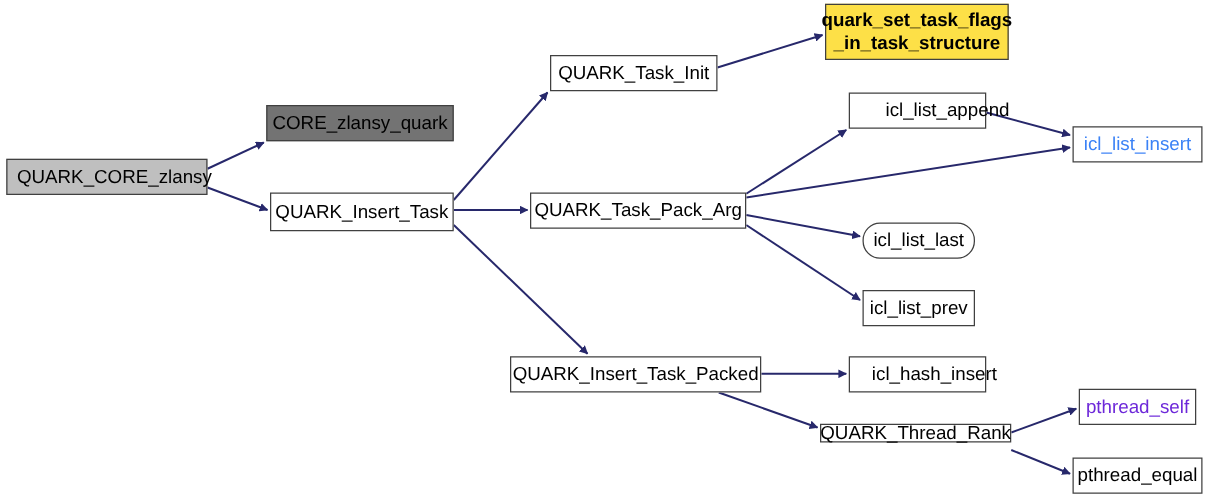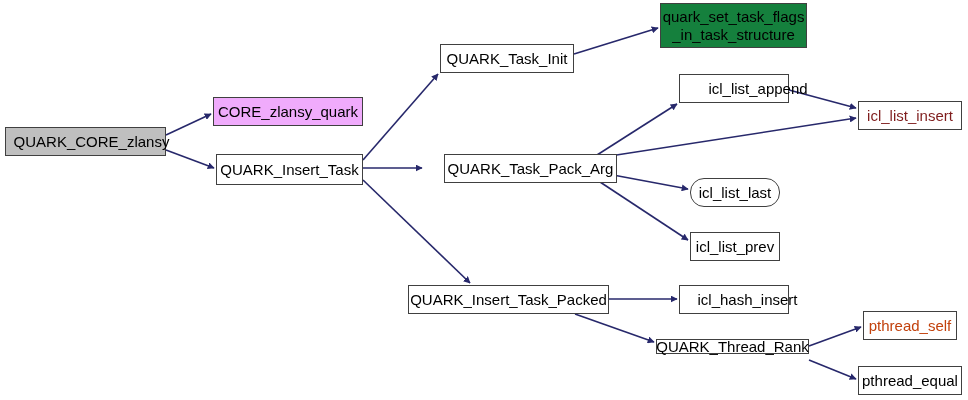--- a/index.html
+++ b/index.html
@@ -71,29 +71,29 @@
       <line x1="597" y1="172" x2="688" y2="189" stroke="#27286b" stroke-width="1.6" marker-end="url(#arrow)"></line>
       <line x1="597" y1="180" x2="688" y2="240" stroke="#27286b" stroke-width="1.6" marker-end="url(#arrow)"></line>
       <line x1="789" y1="90" x2="856" y2="108" stroke="#27286b" stroke-width="1.6" marker-end="url(#arrow)"></line>
       <line x1="609" y1="299" x2="677" y2="299" stroke="#27286b" stroke-width="1.6" marker-end="url(#arrow)"></line>
       <line x1="575" y1="314" x2="654" y2="342" stroke="#27286b" stroke-width="1.6" marker-end="url(#arrow)"></line>
       <line x1="809" y1="346" x2="861" y2="327" stroke="#27286b" stroke-width="1.6" marker-end="url(#arrow)"></line>
       <line x1="809" y1="360" x2="856" y2="379" stroke="#27286b" stroke-width="1.6" marker-end="url(#arrow)"></line>
     </svg>
   <div id="nodes">
       <div class="node highlight" style="left: 5px; top: 127px; width: 161px; height: 29px; border-color: rgb(64, 64, 64); background: rgb(191, 191, 191); color: rgb(0, 0, 0);"><span class="label">QUARK_CORE_zlansy</span></div>
-      <div class="node" style="left: 213px; top: 97px; width: 150px; height: 29px; border-color: rgb(64, 64, 64); background: #f0abfc; color: rgb(0, 0, 0);"><span class="label">CORE_zlansy_quark</span></div>
+      <div class="node" style="left: 213px; top: 84px; width: 150px; height: 29px; border-color: rgb(64, 64, 64); background: #737373; color: rgb(0, 0, 0);"><span class="label">CORE_zlansy_quark</span></div>
       <div class="node" style="left: 216px; top: 154px; width: 147px; height: 31px; border-color: rgb(64, 64, 64); background: rgb(255, 255, 255); color: rgb(0, 0, 0);"><span class="label">QUARK_Insert_Task</span></div>
       <div class="node" style="left: 440px; top: 44px; width: 134px; height: 29px; border-color: rgb(64, 64, 64); background: rgb(255, 255, 255); color: rgb(0, 0, 0);"><span class="label">QUARK_Task_Init</span></div>
-      <div class="node" style="left: 424px; top: 154px; width: 173px; height: 29px; border-color: rgb(64, 64, 64); background: rgb(255, 255, 255); color: rgb(0, 0, 0); margin-left: 20px;"><span class="label">QUARK_Task_Pack_Arg</span></div>
+      <div class="node" style="left: 424px; top: 154px; width: 173px; height: 29px; border-color: rgb(64, 64, 64); background: rgb(255, 255, 255); color: rgb(0, 0, 0);"><span class="label">QUARK_Task_Pack_Arg</span></div>
       <div class="node" style="left: 408px; top: 285px; width: 201px; height: 29px; border-color: rgb(64, 64, 64); background: rgb(255, 255, 255); color: rgb(0, 0, 0); text-align: center;"><span class="label">QUARK_Insert_Task_Packed</span></div>
-      <div class="node two-line" style="left: 660px; top: 3px; width: 147px; height: 45px; border-color: rgb(64, 64, 64); background: #15803d; color: rgb(0, 0, 0);"><span class="label">quark_set_task_flags
+      <div class="node two-line" style="left: 660px; top: 3px; width: 147px; height: 45px; border-color: rgb(64, 64, 64); background: #fde047; color: rgb(0, 0, 0); font-weight: bold;"><span class="label">quark_set_task_flags
 _in_task_structure</span></div>
       <div class="node" style="left: 679px; top: 74px; width: 110px; height: 29px; border-color: rgb(64, 64, 64); background: rgb(255, 255, 255); color: rgb(0, 0, 0); padding-left: 48px;"><span class="label">icl_list_append</span></div>
       <div class="node" style="left: 690px; top: 178px; width: 90px; height: 29px; border-color: rgb(64, 64, 64); background: rgb(255, 255, 255); color: rgb(0, 0, 0); border-radius: 14px;"><span class="label">icl_list_last</span></div>
       <div class="node" style="left: 690px; top: 232px; width: 90px; height: 29px; border-color: rgb(64, 64, 64); background: rgb(255, 255, 255); color: rgb(0, 0, 0);"><span class="label">icl_list_prev</span></div>
       <div class="node" style="left: 679px; top: 285px; width: 110px; height: 29px; border-color: rgb(64, 64, 64); background: rgb(255, 255, 255); color: rgb(0, 0, 0); padding-left: 27px;"><span class="label">icl_hash_insert</span></div>
       <div class="node" style="left: 656px; top: 339px; width: 153px; height: 15px; border-color: rgb(64, 64, 64); background: rgb(255, 255, 255); color: rgb(0, 0, 0);"><span class="label">QUARK_Thread_Rank</span></div>
-      <div class="node" style="left: 858px; top: 101px; width: 104px; height: 29px; border-color: rgb(64, 64, 64); background: rgb(255, 255, 255); color: #7f1d1d;"><span class="label">icl_list_insert</span></div>
-      <div class="node" style="left: 863px; top: 311px; width: 94px; height: 29px; border-color: rgb(64, 64, 64); background: rgb(255, 255, 255); color: #c2410c;"><span class="label">pthread_self</span></div>
+      <div class="node" style="left: 858px; top: 101px; width: 104px; height: 29px; border-color: rgb(64, 64, 64); background: rgb(255, 255, 255); color: #3b82f6;"><span class="label">icl_list_insert</span></div>
+      <div class="node" style="left: 863px; top: 311px; width: 94px; height: 29px; border-color: rgb(64, 64, 64); background: rgb(255, 255, 255); color: #6d28d9;"><span class="label">pthread_self</span></div>
       <div class="node" style="left: 858px; top: 366px; width: 104px; height: 29px; border-color: rgb(64, 64, 64); background: rgb(255, 255, 255); color: rgb(0, 0, 0); align-items: center;"><span class="label">pthread_equal</span></div>
     </div>
 </div>
 
 </body></html>

